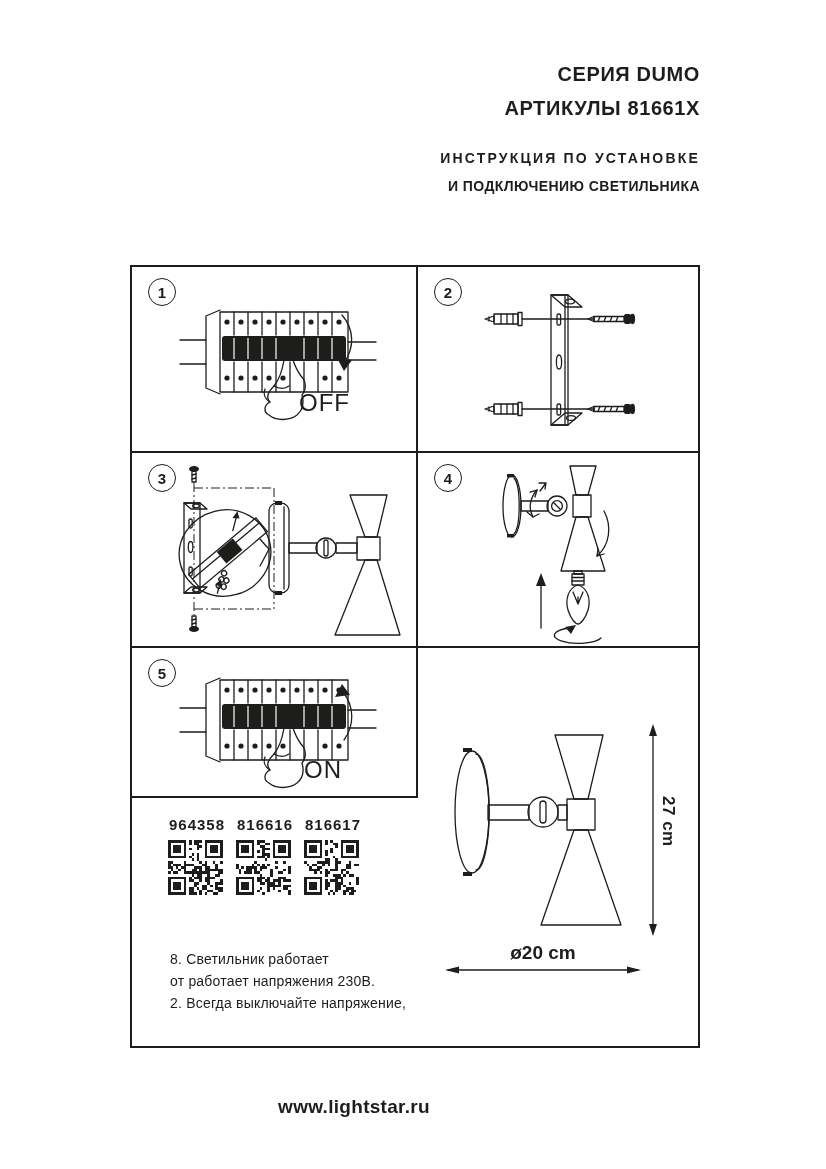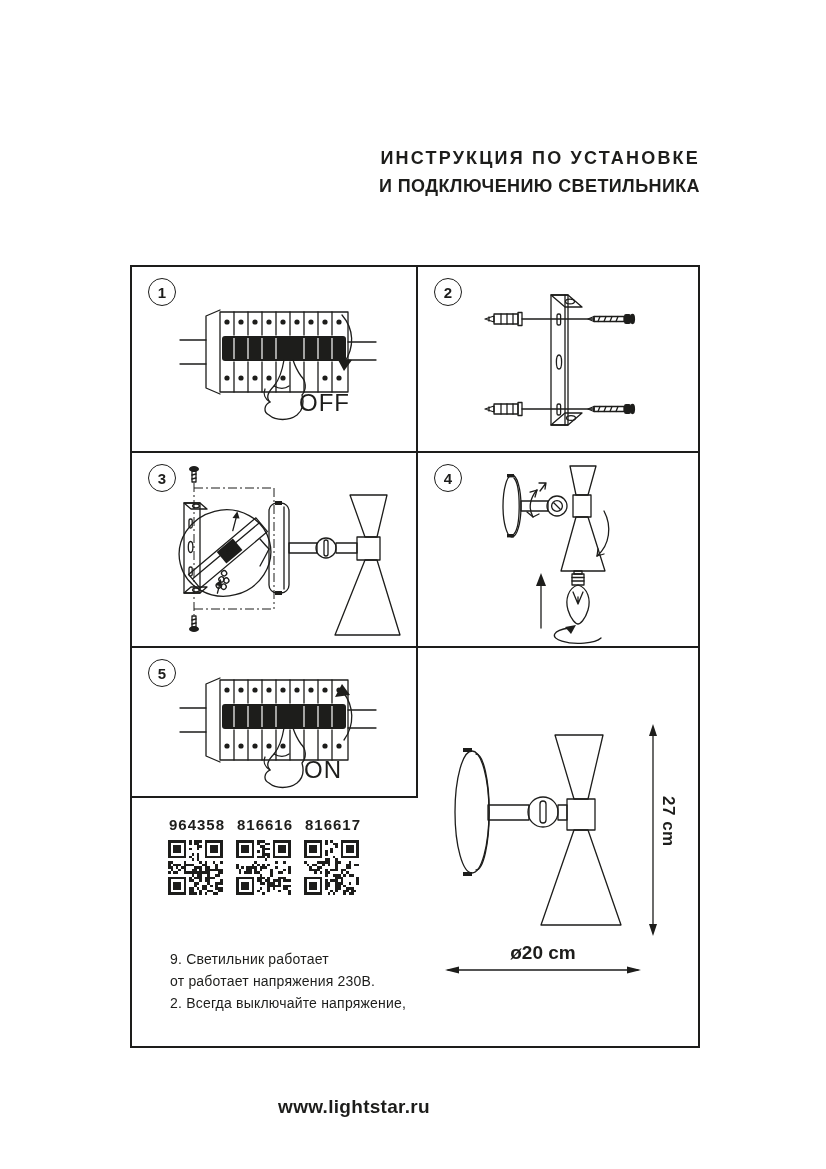--- a/index.html
+++ b/index.html
@@ -16,21 +16,21 @@
             text-align:center;box-sizing:border-box;padding-top:12px;}
   .logo-word{font-family:"Liberation Serif",serif;font-weight:700;font-size:31px;
              line-height:28px;letter-spacing:0px;color:#1d1d1b;}
   .logo-group{font-size:15px;letter-spacing:6px;margin-top:3px;margin-left:5px;color:#2b2b2b;}
   .logo-flag{width:84px;height:9px;margin:8px auto 0;border:1px solid #555;display:flex;}
   .logo-flag span{flex:1;height:100%;}
 
   
   .hdr{right:126px;text-align:right;font-weight:700;}
   .hdr-series{top:57px;font-size:20px;line-height:34px;letter-spacing:0.6px;}
-  .hdr-instr{top:144px;font-size:18px;line-height:28px;}
+  .hdr-instr{top:144px;font-size:14px;line-height:28px;}
   .ls-wide{letter-spacing:2.2px;}
   .ls-sm{letter-spacing:0.4px;}
 
   
   .grid{left:130px;top:265px;width:570px;height:783px;border:2px solid #1d1d1b;box-sizing:border-box;}
   .gline{background:#1d1d1b;}
   .panel{position:absolute;}
   .stepnum{position:absolute;left:16px;top:11px;width:28px;height:28px;border:1.6px solid #1d1d1b;
            border-radius:50%;text-align:center;line-height:28px;font-size:15px;font-weight:700;
            box-sizing:border-box;background:#fff;}
@@ -124,20 +124,24 @@
         <path class="ln" fill="#fff" d="M92,58 C90,70 87,78 82,84 C76,90 74,96 78,100 C72,103 71,110 77,113
                  C84,119 97,119 105,113 C111,108 112,100 110,93 C115,87 114,79 109,74
                  C106,70 103,64 101,58"></path>
         <path class="ln" d="M82,84 C87,87 93,87 97,84"></path>
         <path class="ln" d="M78,100 C73,97 71,92 73,87"></path>
       </g>
     </defs>
   </svg>
 
 
+  <div class="abs hdr hdr-series">
+    <div>СЕРИЯ DUMO</div>
+    <div>АРТИКУЛЫ 81661X</div>
+  </div>
 
   <div class="abs hdr hdr-instr">
     <div class="ls-wide">ИНСТРУКЦИЯ ПО УСТАНОВКЕ</div>
     <div class="ls-sm">И ПОДКЛЮЧЕНИЮ СВЕТИЛЬНИКА</div>
   </div>
 
   <div class="abs grid">
 
     <div class="abs gline" style="left:284px;top:0;width:2px;height:531px;"></div>
     <div class="abs gline" style="left:0;top:184px;width:566px;height:2px;"></div>
@@ -695,21 +699,21 @@
             <rect x="2" y="2" width="3" height="3"></rect>
             <rect x="14" y="0" width="7" height="7"></rect>
             <rect x="15" y="1" width="5" height="5" fill="#fff"></rect>
             <rect x="16" y="2" width="3" height="3"></rect>
             <rect x="0" y="14" width="7" height="7"></rect>
             <rect x="1" y="15" width="5" height="5" fill="#fff"></rect>
             <rect x="2" y="16" width="3" height="3"></rect>
           </svg>
       </div>
       <div class="notes">
-        <div>9. Светильник работает</div>
+        <div>8. Светильник работает</div>
         <div>от работает напряжения 230В.</div>
         <div>2. Всегда выключайте напряжение,</div>
       </div>
     </div>
 
     <div class="panel" style="left:286px;top:381px;width:284px;height:398px;">
       <svg width="284" height="398" viewBox="0 0 284 398">
 
         <ellipse class="ln" cx="54" cy="164" rx="17" ry="61" fill="#fff"></ellipse>
         <path class="ln" d="M58,106 A13,57 0 0 1 58,222" stroke-width="0.9"></path>

